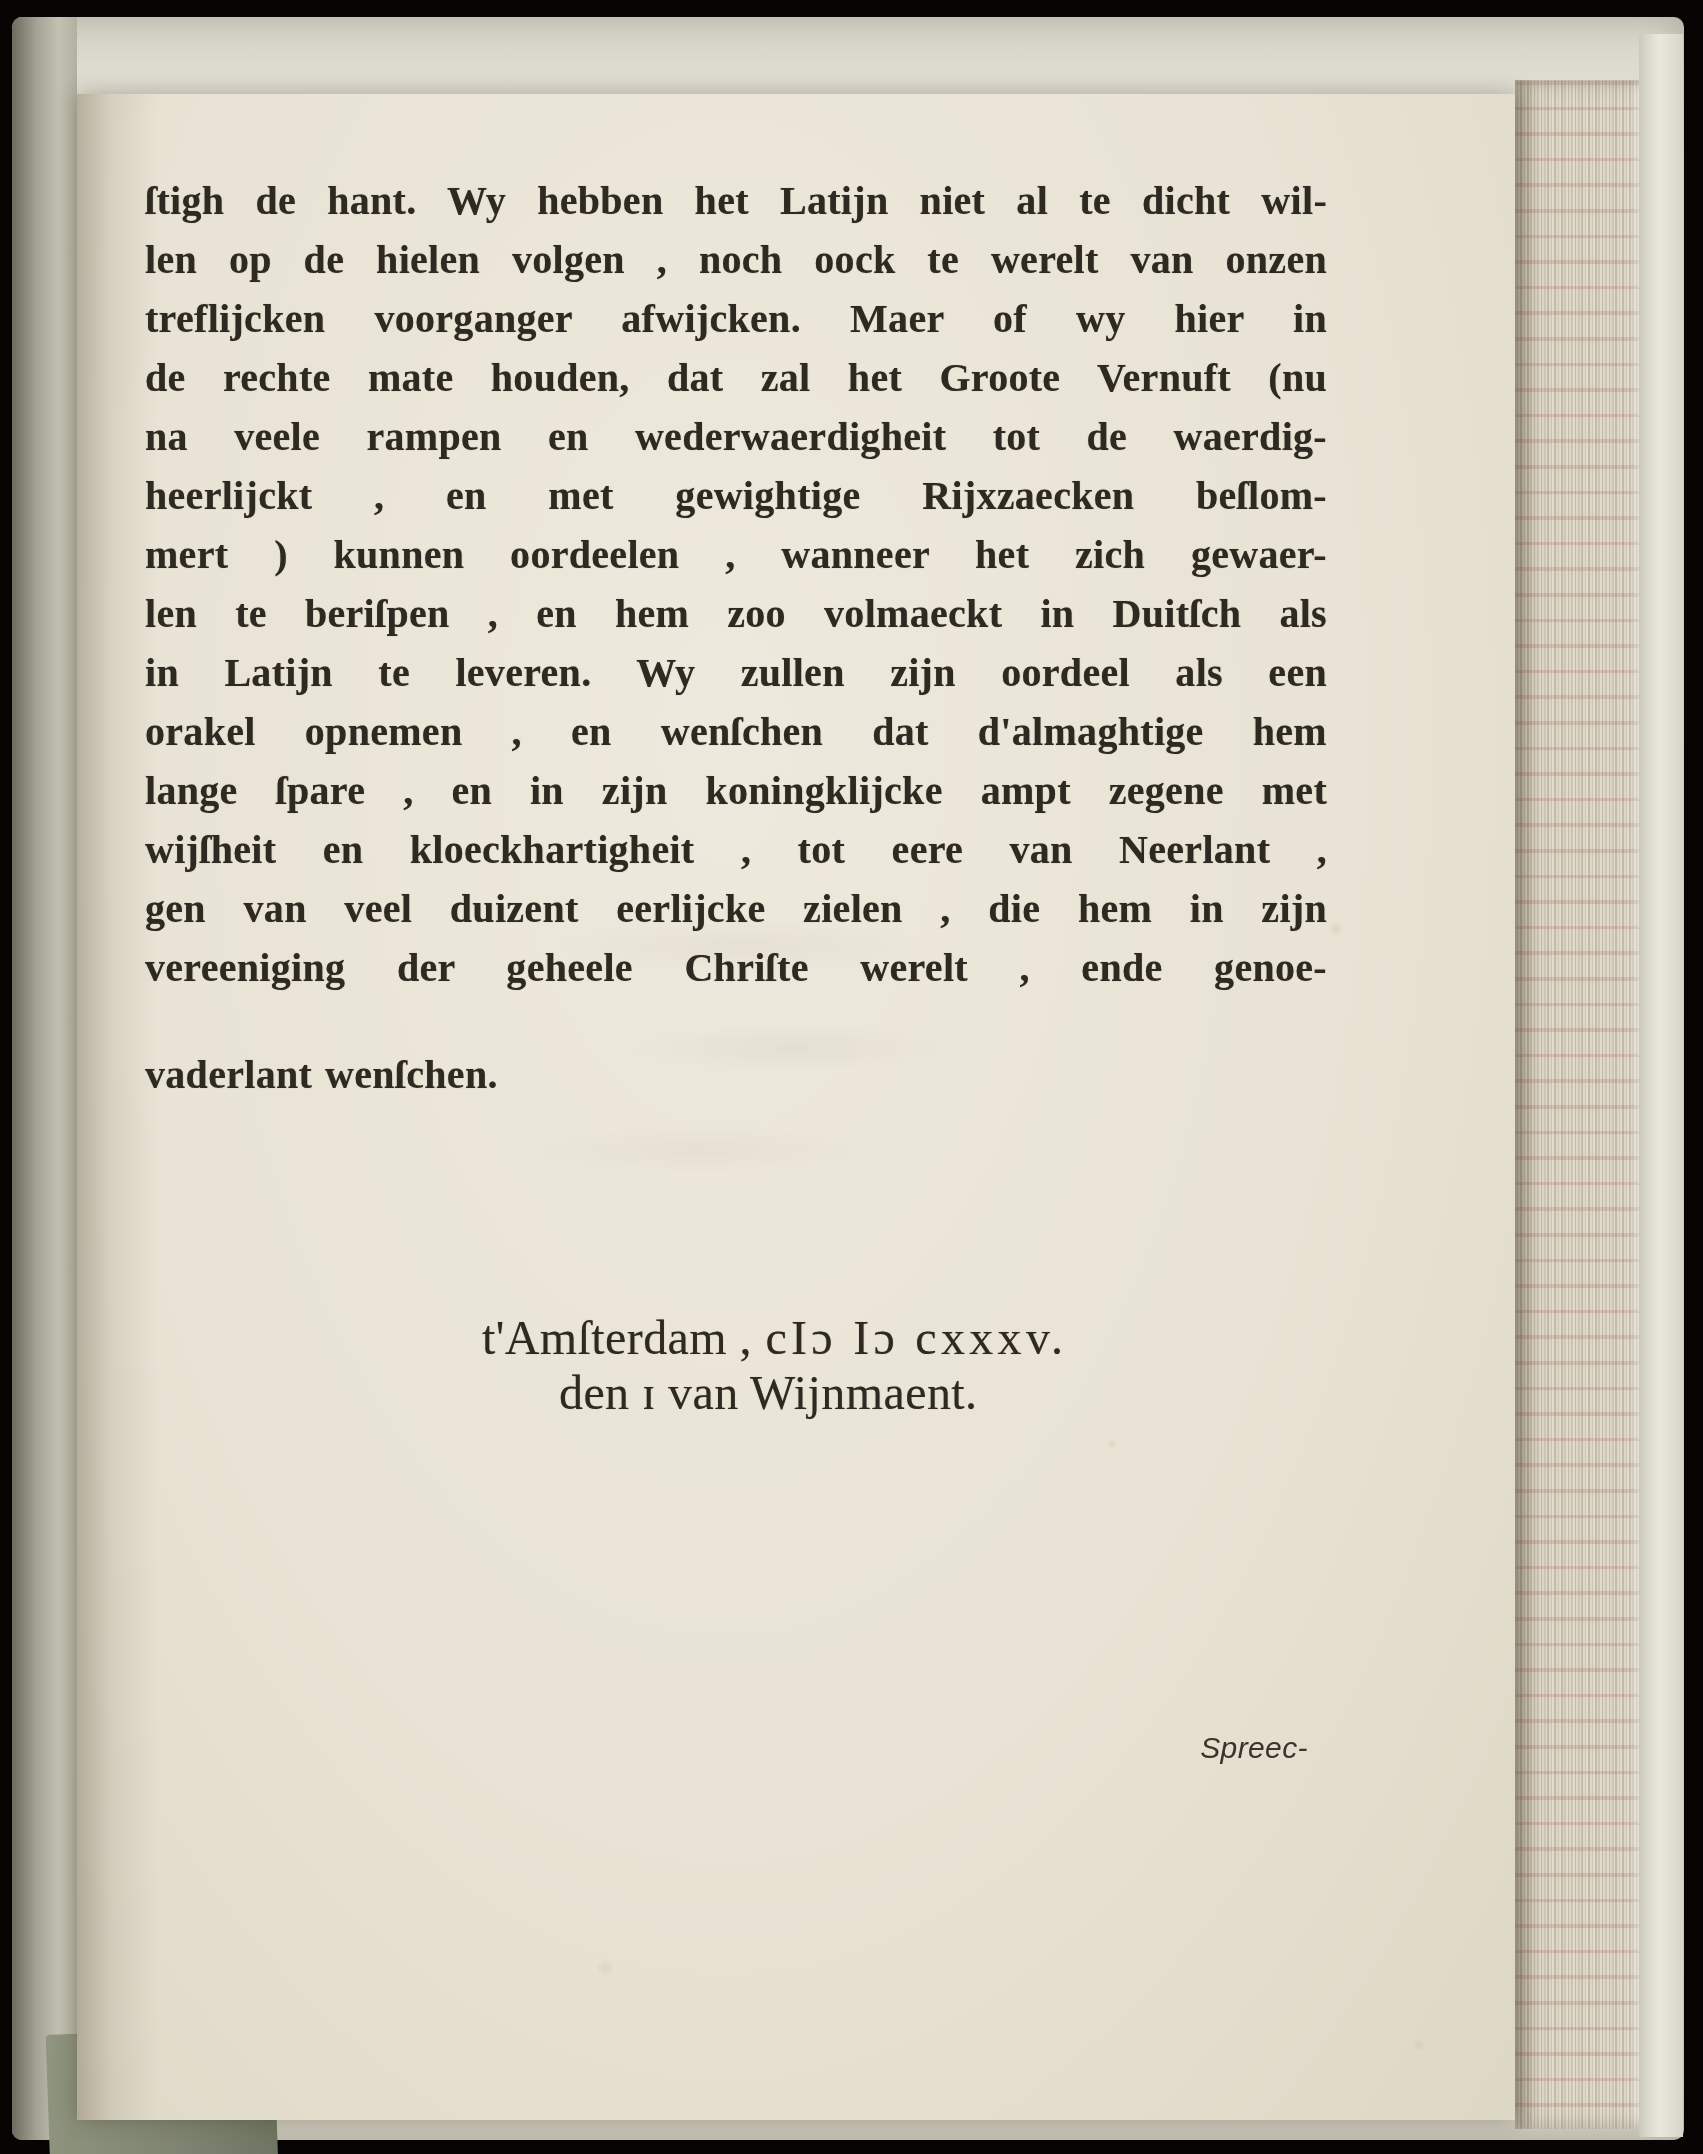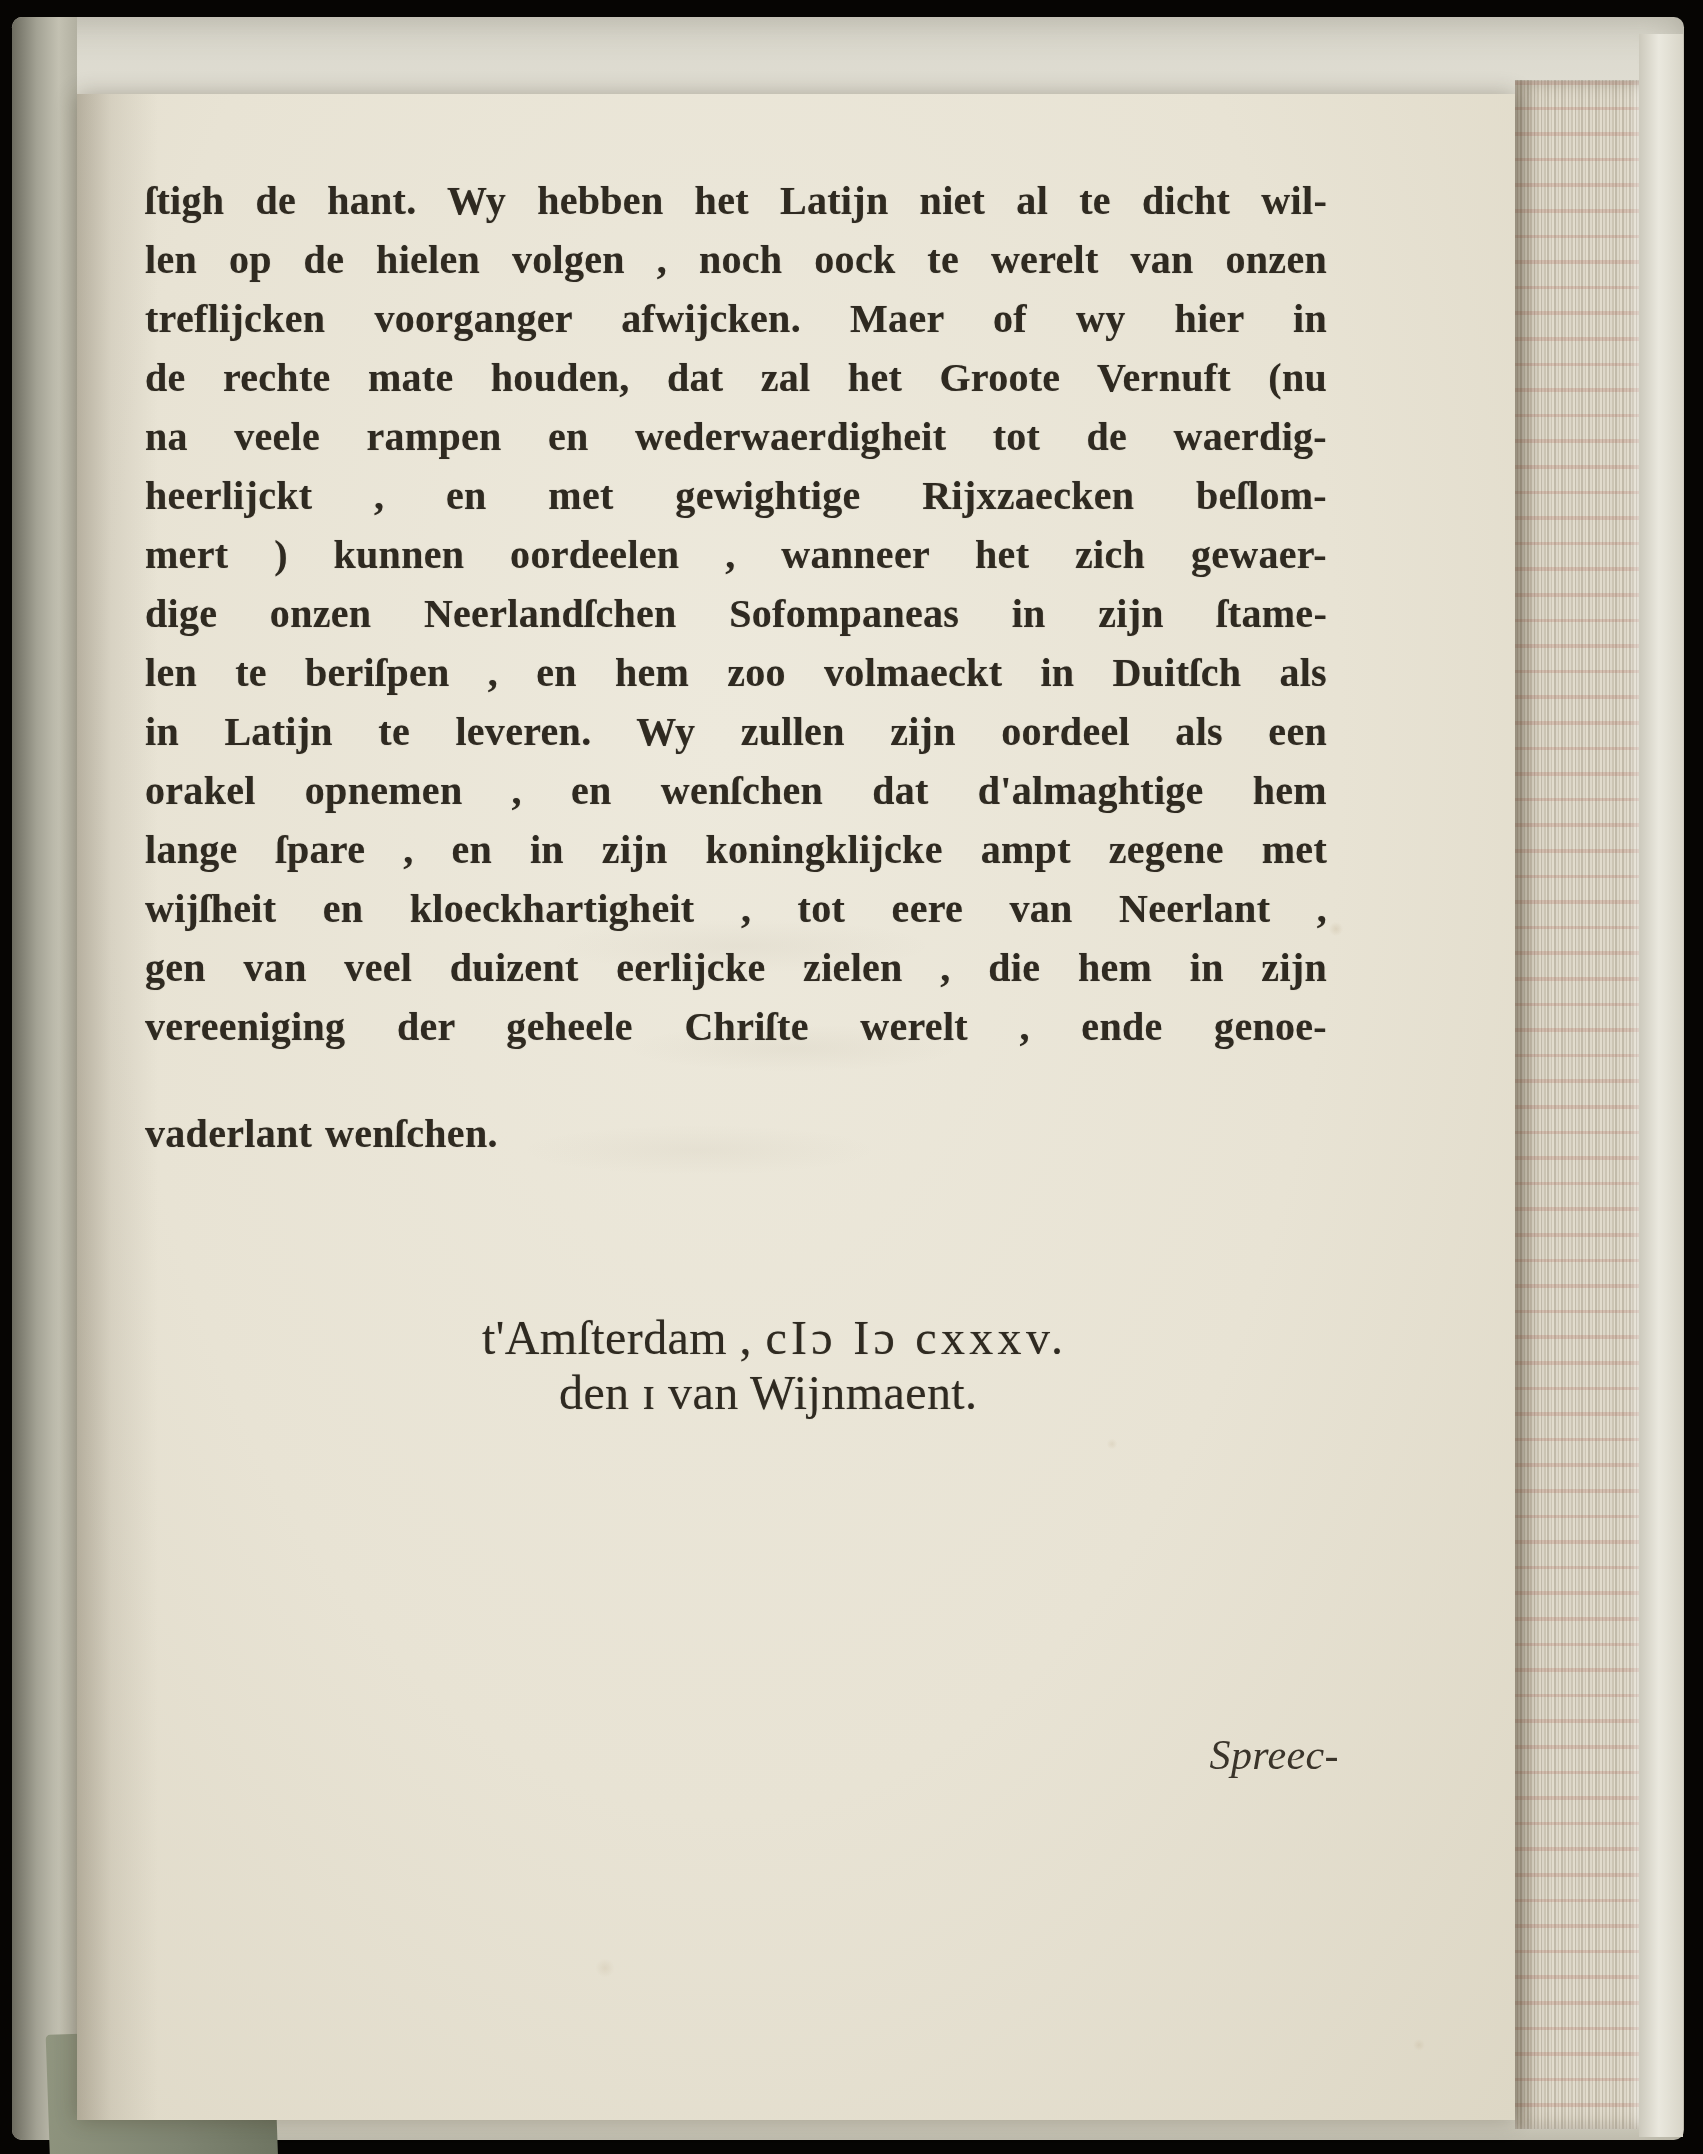--- a/index.html
+++ b/index.html
@@ -97,24 +97,24 @@
     font-family: "Liberation Serif", "DejaVu Serif", serif;
     font-size: 48px;
     line-height: 55px;
     letter-spacing: 0.4px;
     text-shadow: 0 0 0.9px rgba(47, 42, 33, 0.45);
   }
   .roman-date { letter-spacing: 4.3px; margin-left: 13.6px; }
   .col-line2 { padding-left: 77px; }
   .catchword {
     position: absolute;
-    right: 176px; top: 1637px;
-    font-family: Liberation Serif, serif;
+    right: 207px; top: 1637px;
+    font-family: Liberation Sans, sans-serif;
     font-style: italic;
-    font-size: 42px;
+    font-size: 30px;
     color: #3a342a;
     letter-spacing: 0.4px;
   }
 </style>
 </head>
 <body>
 
 <div class="photo">
 
   <div class="cover"></div>
@@ -128,21 +128,20 @@
     <div class="foxing"></div>
 
     <div class="text-block">
       <div class="tl">ſtigh de hant. Wy hebben het Latijn niet al te dicht wil-</div>
       <div class="tl">len op de hielen volgen , noch oock te werelt van onzen</div>
       <div class="tl">treflijcken voorganger afwijcken.  Maer of wy hier in</div>
       <div class="tl">de rechte mate houden, dat zal het Groote Vernuft (nu</div>
       <div class="tl">na veele rampen en wederwaerdigheit tot de waerdig-</div>
       <div class="tl">heerlijckt , en met gewightige Rijxzaecken beſlom-</div>
       <div class="tl">mert ) kunnen oordeelen ,  wanneer het zich gewaer-</div>
-      <div class="tl">dige onzen Neerlandſchen Sofompaneas in zijn ſtame-</div>
       <div class="tl">len te beriſpen , en hem zoo volmaeckt in Duitſch als</div>
       <div class="tl">in Latijn te leveren.  Wy zullen zijn oordeel als een</div>
       <div class="tl">orakel opnemen , en wenſchen dat d'almaghtige hem</div>
       <div class="tl">lange ſpare ,  en in zijn koningklijcke ampt zegene met</div>
       <div class="tl">wijſheit en kloeckhartigheit ,  tot eere van Neerlant ,</div>
       <div class="tl">gen van veel duizent eerlijcke zielen , die hem in zijn</div>
       <div class="tl">vereeniging der geheele Chriſte werelt , ende genoe-</div>
       <div class="tl last">vaderlant wenſchen.</div>
     </div>
 

